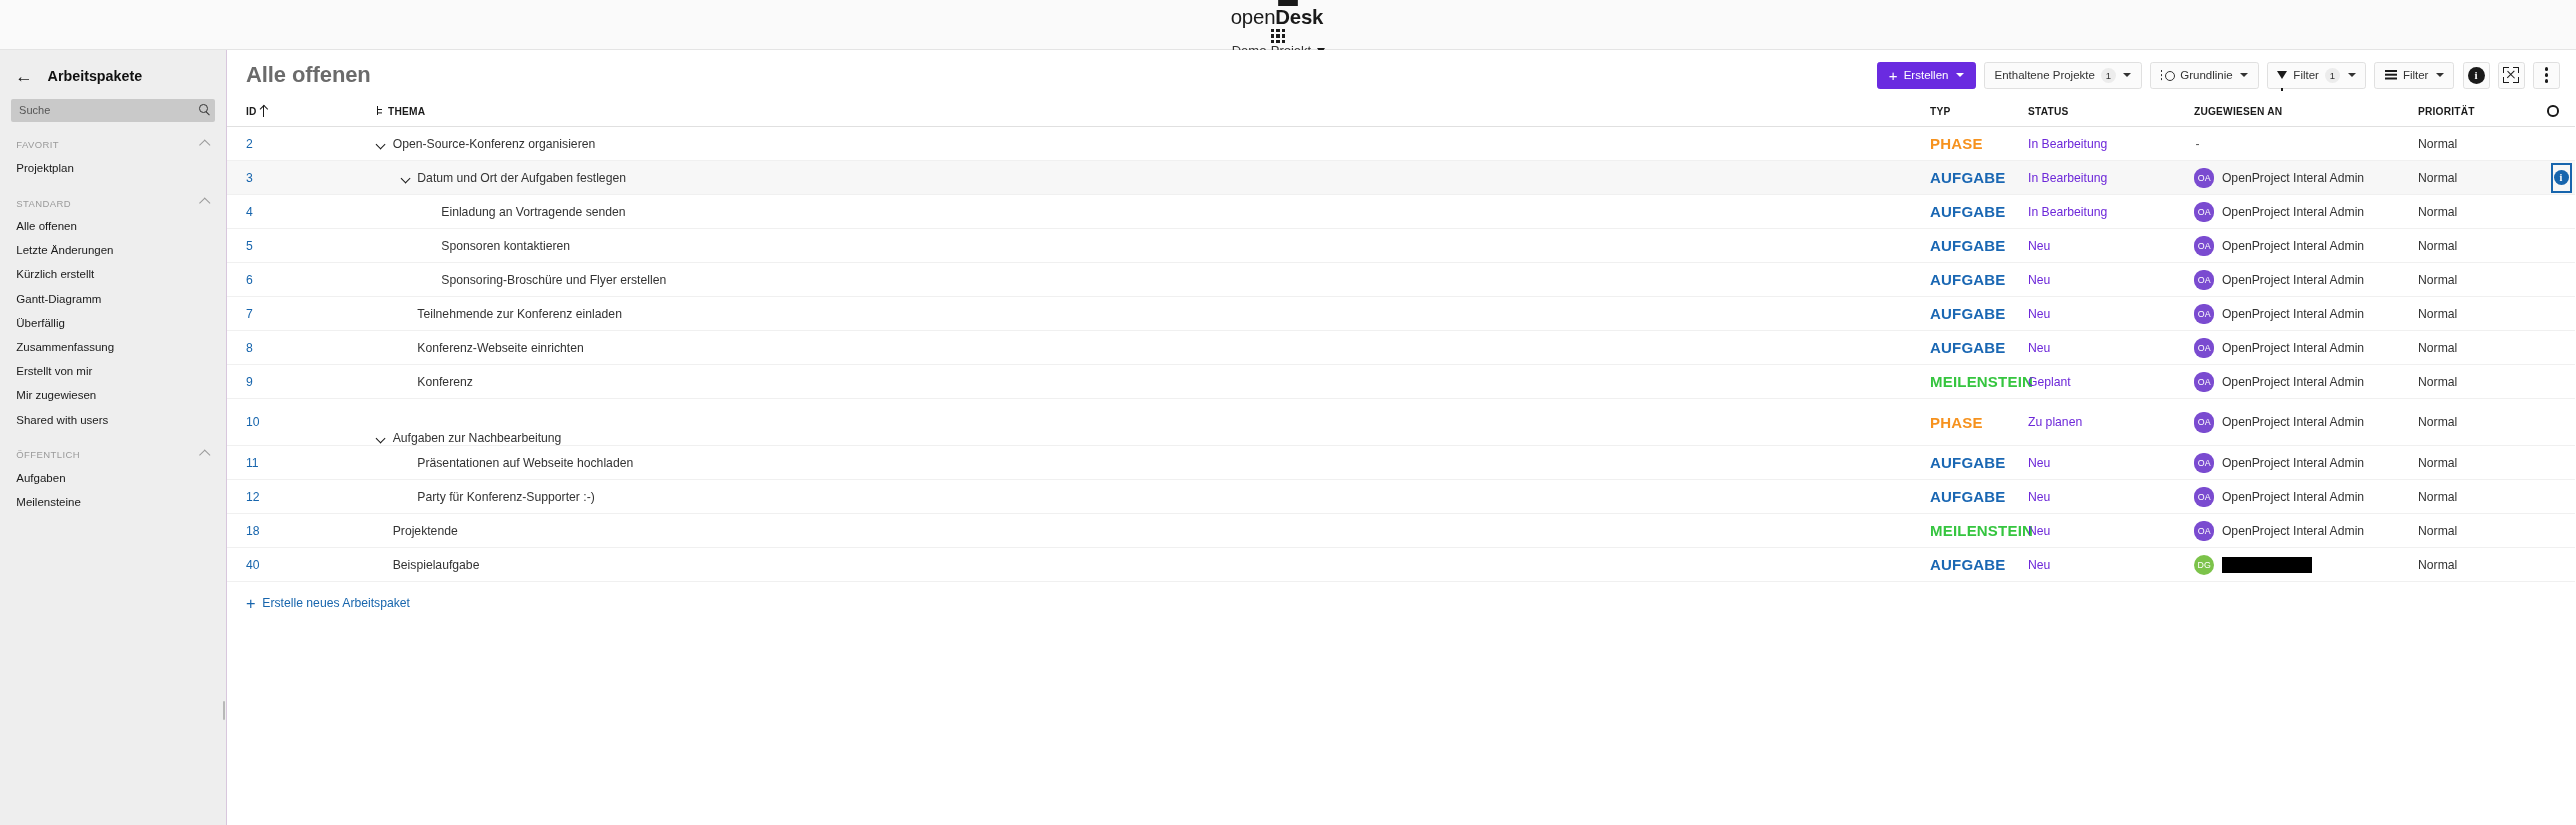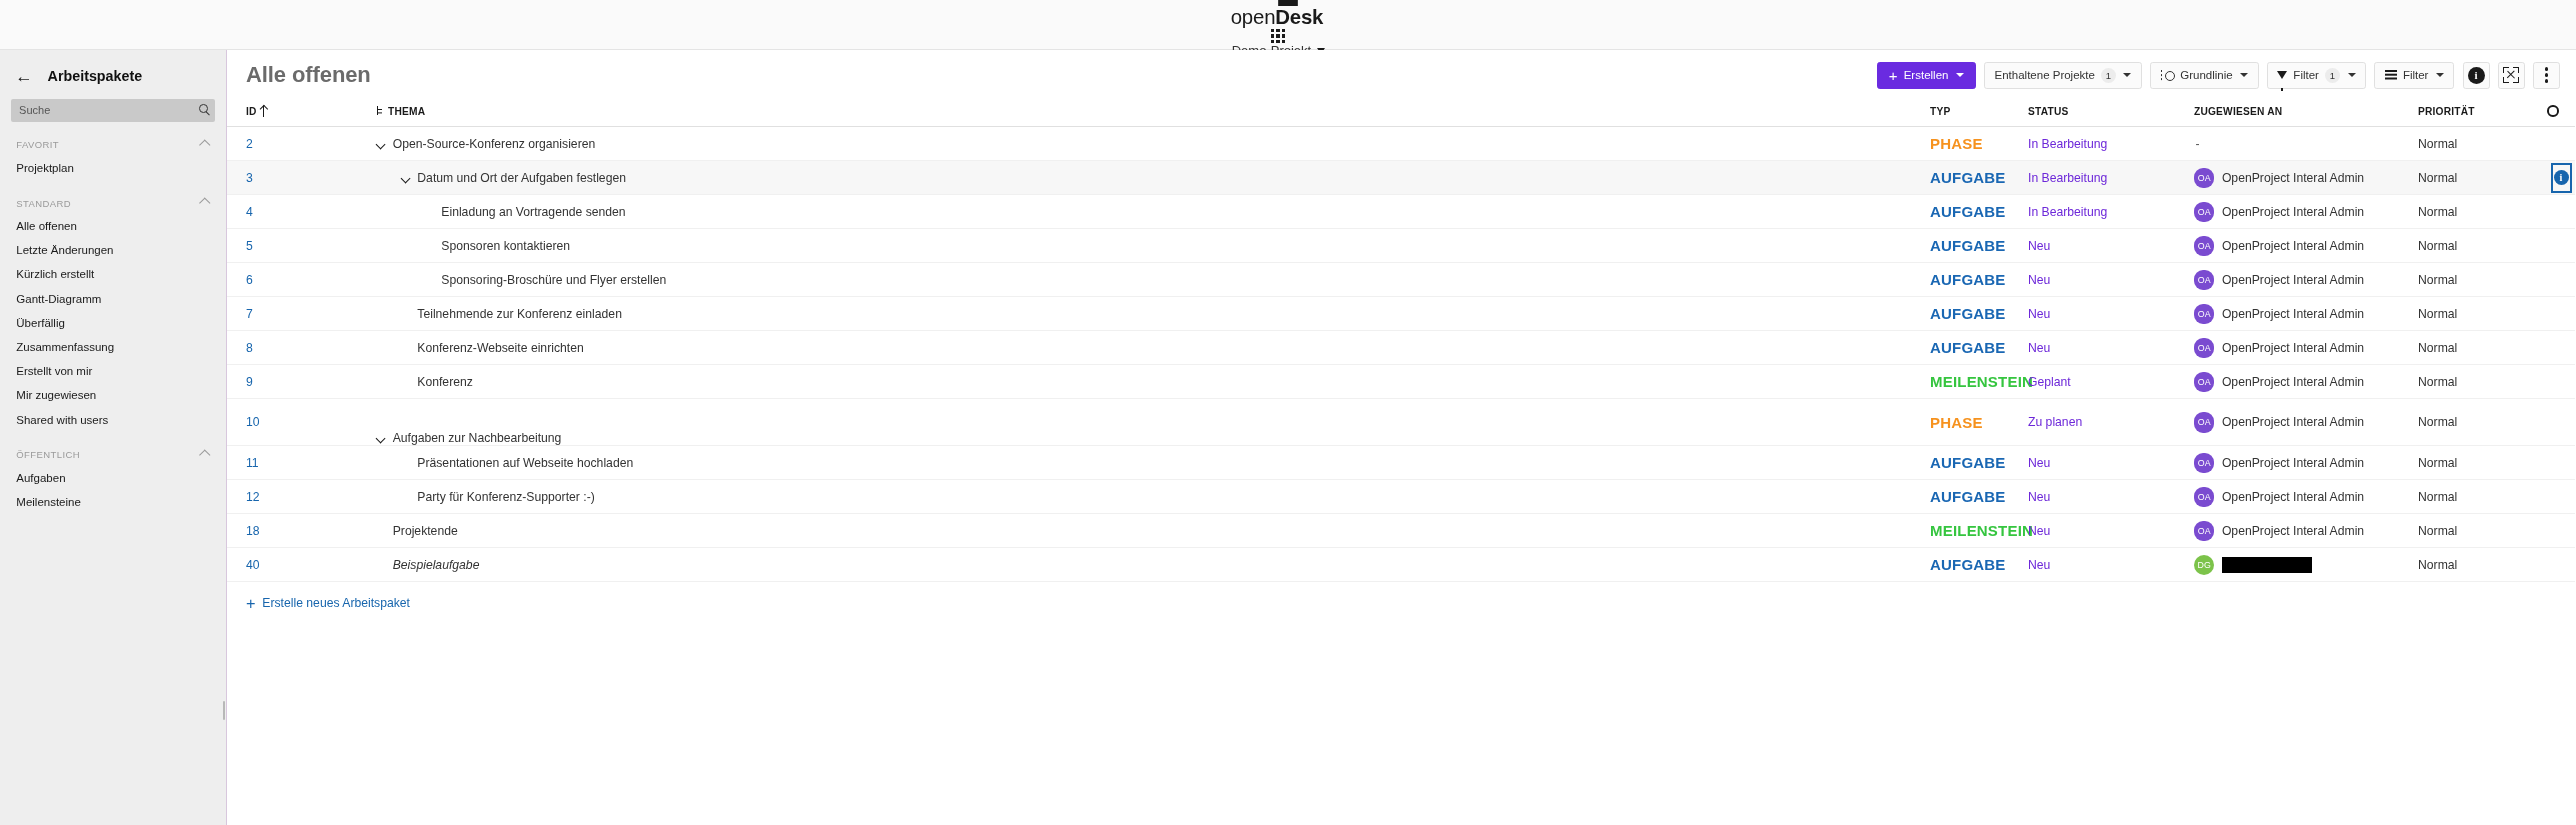--- a/index.html
+++ b/index.html
@@ -770,21 +770,21 @@
               <span class="av av-purple">OA</span>
               <span>OpenProject Interal Admin</span>
             </div>
           </td>
           <td><span class="cell-prio">Normal</span></td>
           <td class="cell-actions"></td>
         </tr>
         <tr>
           <td><span class="cell-id">40</span></td>
           <td>
-            <div class="cell-subject" style="padding-left: 20.4px; font-style: italic;">
+            <div class="cell-subject" style="padding-left: 20.4px;">
               <span class="chev-spacer"></span>
               <span class="subj-text">Beispielaufgabe</span>
             </div>
           </td>
           <td><span class="cell-type t-task">AUFGABE</span></td>
           <td><span class="cell-status">Neu</span></td>
           <td>
             <div class="assignee">
               <span class="av av-green">DG</span>
               <span class="redacted"></span>

